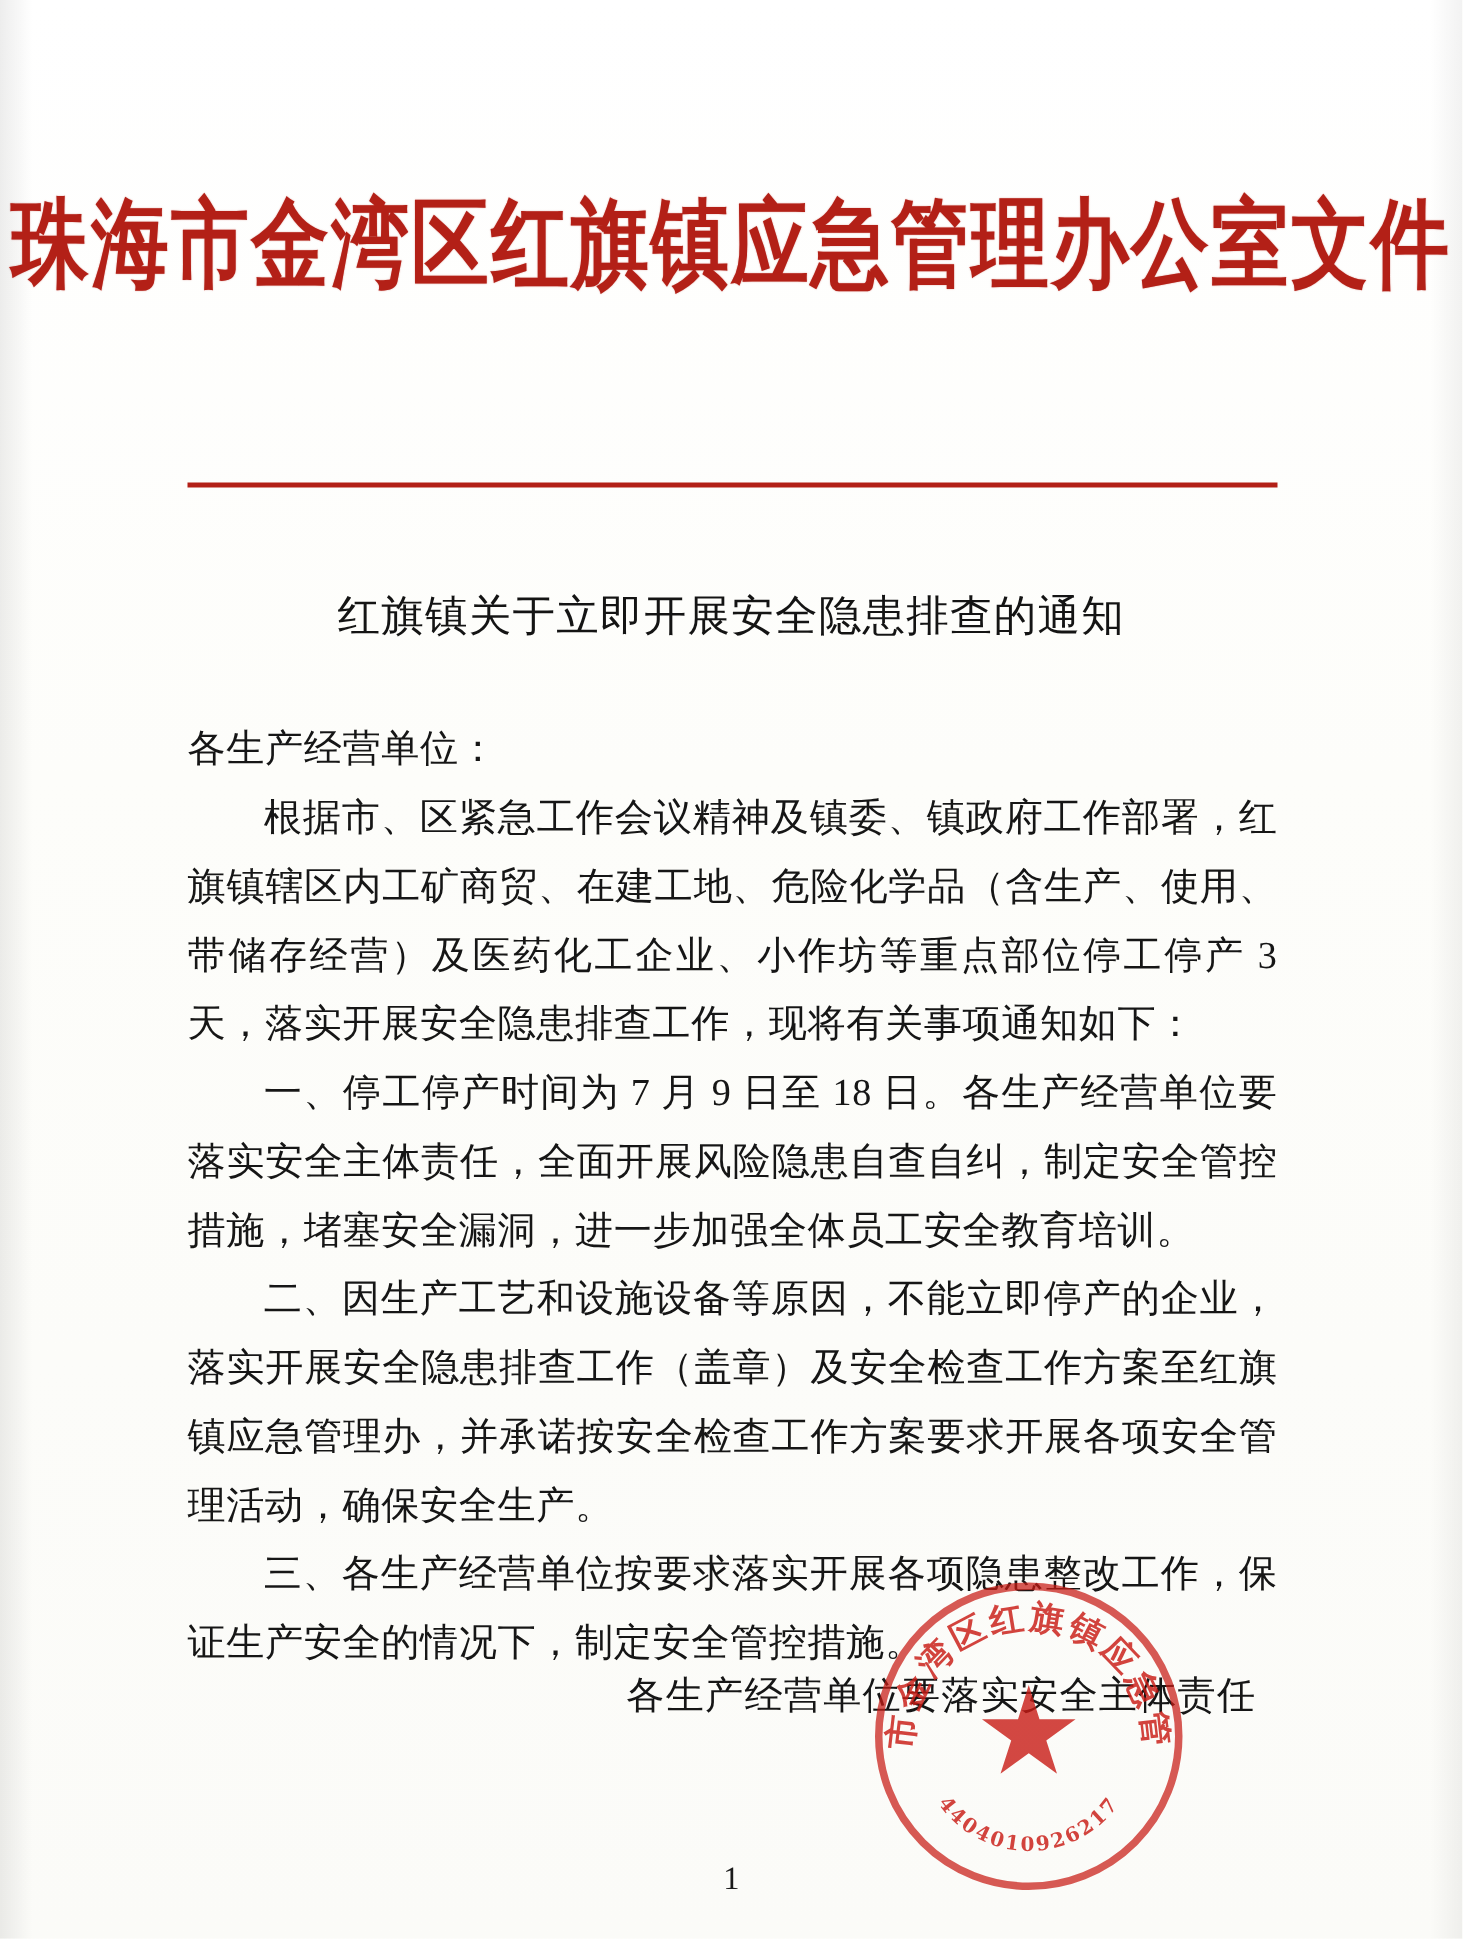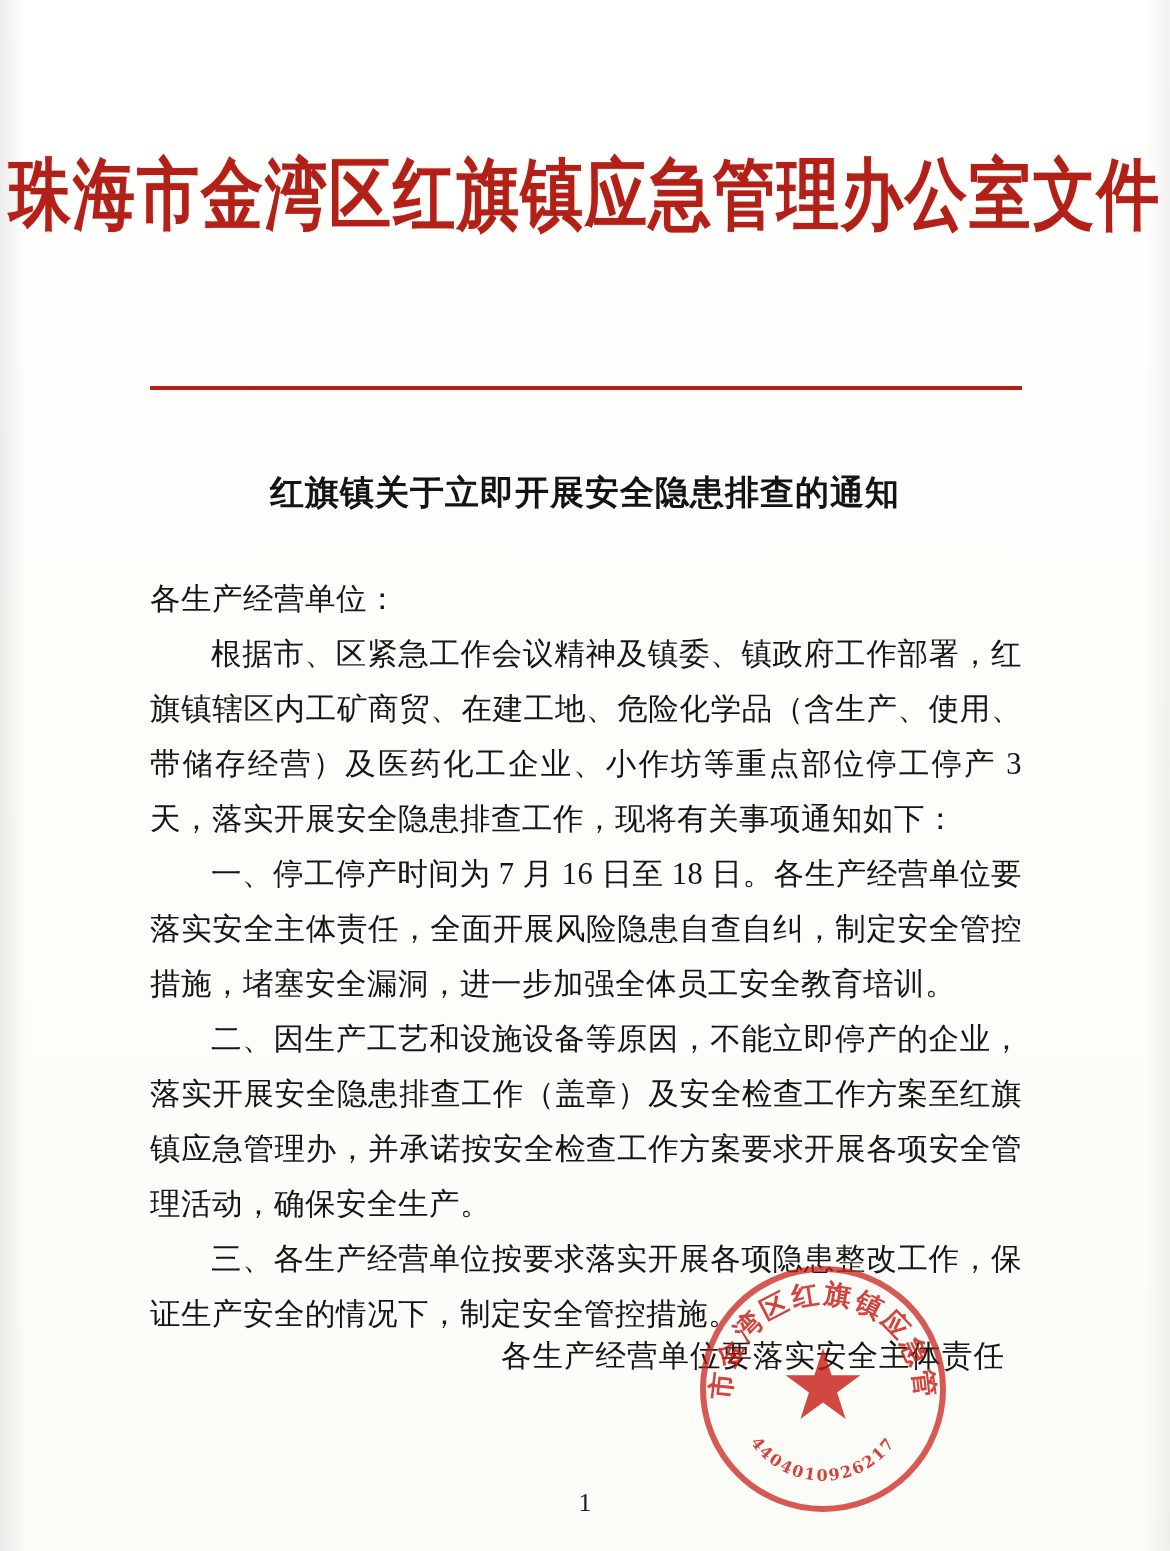--- a/index.html
+++ b/index.html
@@ -59,21 +59,21 @@
     background: #b32017;
   }
 
   .doc-title {
     position: absolute;
     top: 470px;
     left: 0;
     right: 0;
     text-align: center;
     font-family: "DejaVu Serif", "Liberation Serif", serif;
-    font-weight: bold;
+    font-weight: normal;
     font-size: 34px;
     letter-spacing: 1px;
     color: #141414;
   }
 
   .body-text {
     position: absolute;
     top: 572px;
     left: 150px;
     width: 872px;
@@ -180,21 +180,21 @@
     <div class="title">珠海市金湾区红旗镇应急管理办公室文件</div>
   </div>
 
   <div class="red-rule"></div>
 
   <div class="doc-title">红旗镇关于立即开展安全隐患排查的通知</div>
 
   <div class="body-text">
     <p>各生产经营单位：</p>
     <p class="indent">根据市、区紧急工作会议精神及镇委、镇政府工作部署，红旗镇辖区内工矿商贸、在建工地、危险化学品（含生产、使用、带储存经营）及医药化工企业、小作坊等重点部位停工停产 3 天，落实开展安全隐患排查工作，现将有关事项通知如下：</p>
-    <p class="indent">一、停工停产时间为 7 月 16 日至 18 日。各生产经营单位要落实安全主体责任，全面开展风险隐患自查自纠，制定安全管控措施，堵塞安全漏洞，进一步加强全体员工安全教育培训。</p>
+    <p class="indent">一、停工停产时间为 7 月 9 日至 18 日。各生产经营单位要落实安全主体责任，全面开展风险隐患自查自纠，制定安全管控措施，堵塞安全漏洞，进一步加强全体员工安全教育培训。</p>
     <p class="indent">二、因生产工艺和设施设备等原因，不能立即停产的企业，落实开展安全隐患排查工作（盖章）及安全检查工作方案至红旗镇应急管理办，并承诺按安全检查工作方案要求开展各项安全管理活动，确保安全生产。</p>
     <p class="indent">三、各生产经营单位按要求落实开展各项隐患整改工作，保证生产安全的情况下，制定安全管控措施。</p>
   </div>
 
   <div class="signature">
     <div>各生产经营单位要落实安全主体责任</div>
   </div>
 
   <div class="seal">
     <div class="ring"></div>

